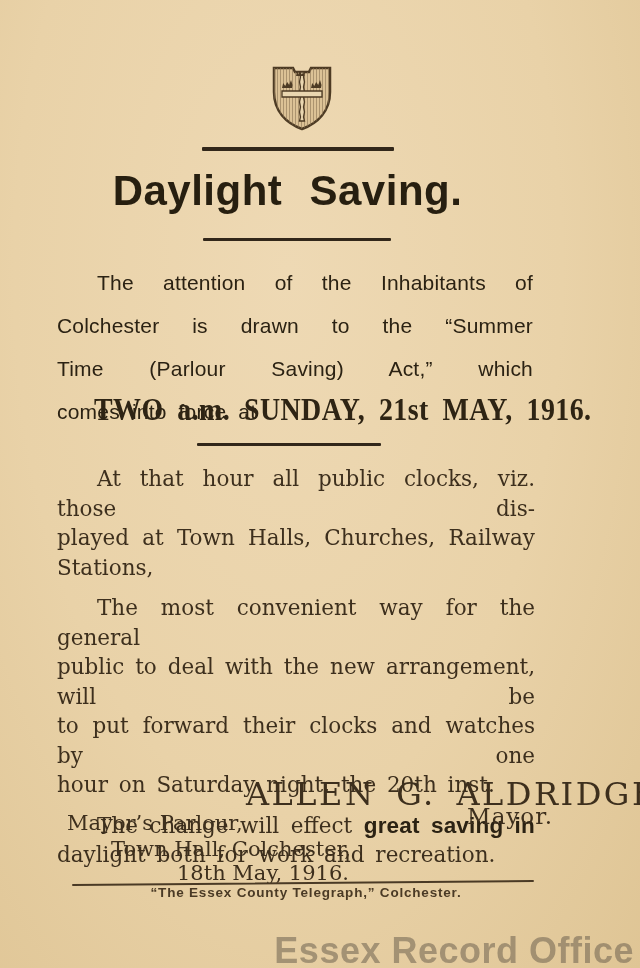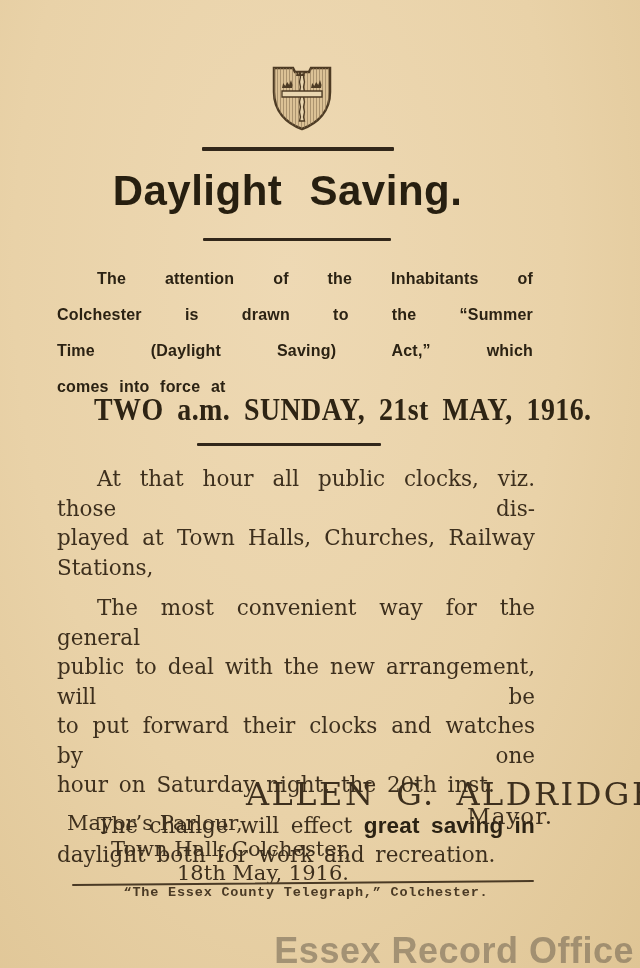--- a/index.html
+++ b/index.html
@@ -35,22 +35,22 @@
     color:#271f10;
   }
   
   .intro{position:absolute; top:261px; left:57px; width:476px;}
   .bodytext{position:absolute; top:464px; left:57px; width:478px;}
   .para{margin:0 0 11px 0;}
   .para .line{white-space:normal;}
   .para .line.just{text-align:justify; text-align-last:justify;}
   .para .line.ind{text-indent:40px;}
   .para.sansbold{
-    font-family:"Liberation Sans", sans-serif; font-weight:700;
-    font-size:16px; line-height:36px; letter-spacing:0.2px; word-spacing:6px;
+    font-family:"Liberation Sans", sans-serif; font-weight:400;
+    font-size:21px; line-height:43px; letter-spacing:0.2px; word-spacing:6px;
     color:#2b2213;
   }
   .para.serif{
     font-family:"DejaVu Serif", serif; font-size:21.5px; line-height:29.5px;
     word-spacing:4px; color:#3d2f1d;
   }
   .para.serif .emph{
     font-family:"Liberation Sans", sans-serif; font-weight:700;
     font-size:22.5px; letter-spacing:0.2px; color:#2b2213;
   }
@@ -71,21 +71,21 @@
     position:absolute; top:28px; right:87px;
     font-size:23px; letter-spacing:1px; color:#3d2f1d;
   }
   .addr{position:absolute; font-size:21px; color:#3d2f1d; white-space:nowrap;}
   .a1{top:36px; left:67px;}
   .a2{top:62px; left:111px;}
   .a3{top:86px; left:177px;}
   
   .imprint{
     position:absolute; top:885px; left:0; width:612px; text-align:center;
-    font-family:Liberation Mono, monospace; font-weight:700;
+    font-family:Liberation Sans, sans-serif; font-weight:700;
     font-size:13.5px; letter-spacing:0.8px; color:#4a3a25;
   }
   
   .watermark{
     position:absolute; bottom:-4px; right:6px; white-space:nowrap;
     font-family:"Liberation Sans", sans-serif; font-weight:700;
     font-size:36px; color:#6e6250; opacity:0.55; letter-spacing:0.5px;
   }
 </style>
 </head>
@@ -115,21 +115,21 @@
   <div class="rule r1"></div>
 
   <h1 class="title">Daylight Saving.</h1>
 
   <div class="rule r2"></div>
 
   <div class="intro">
       <div class="para sansbold">
         <div class="line just ind"><span>The attention of the Inhabitants of</span></div>
         <div class="line just"><span>Colchester is drawn to the “Summer</span></div>
-        <div class="line just"><span>Time (Daylight Saving) Act,” which</span></div>
+        <div class="line just"><span>Time (Parlour Saving) Act,” which</span></div>
         <div class="line"><span>comes into force at</span></div>
       </div>
     </div>
 
   <div class="dateline">TWO a.m. SUNDAY, 21st MAY, 1916.</div>
 
   <div class="rule r3"></div>
 
   <div class="bodytext">
       <div class="para serif">

